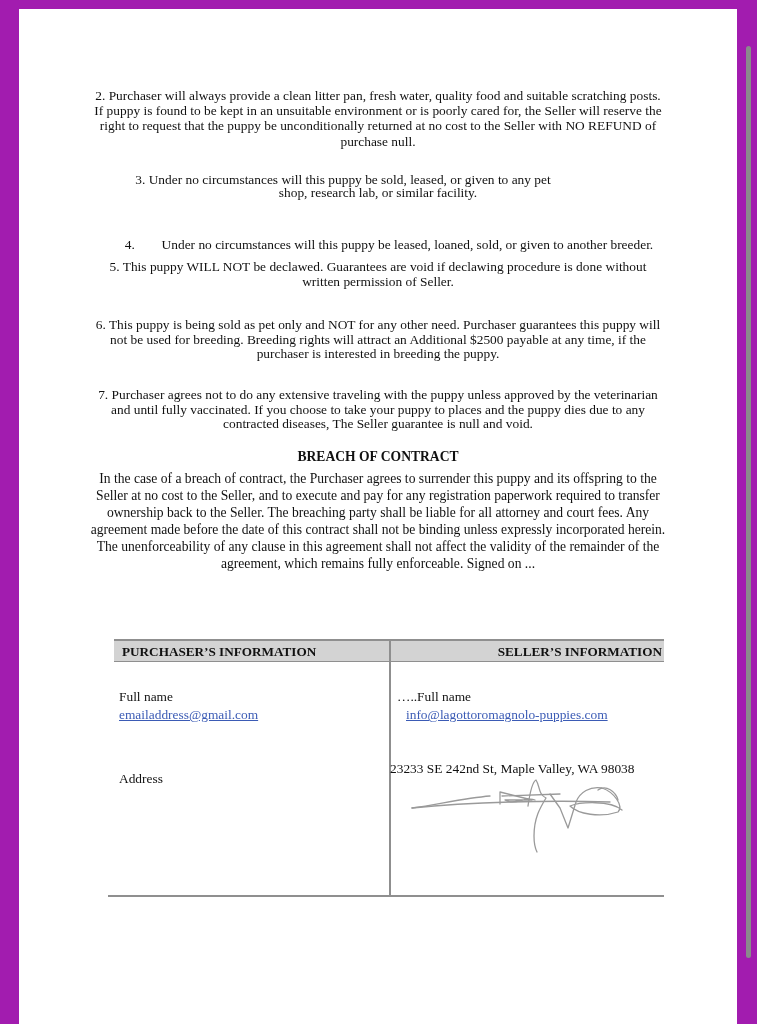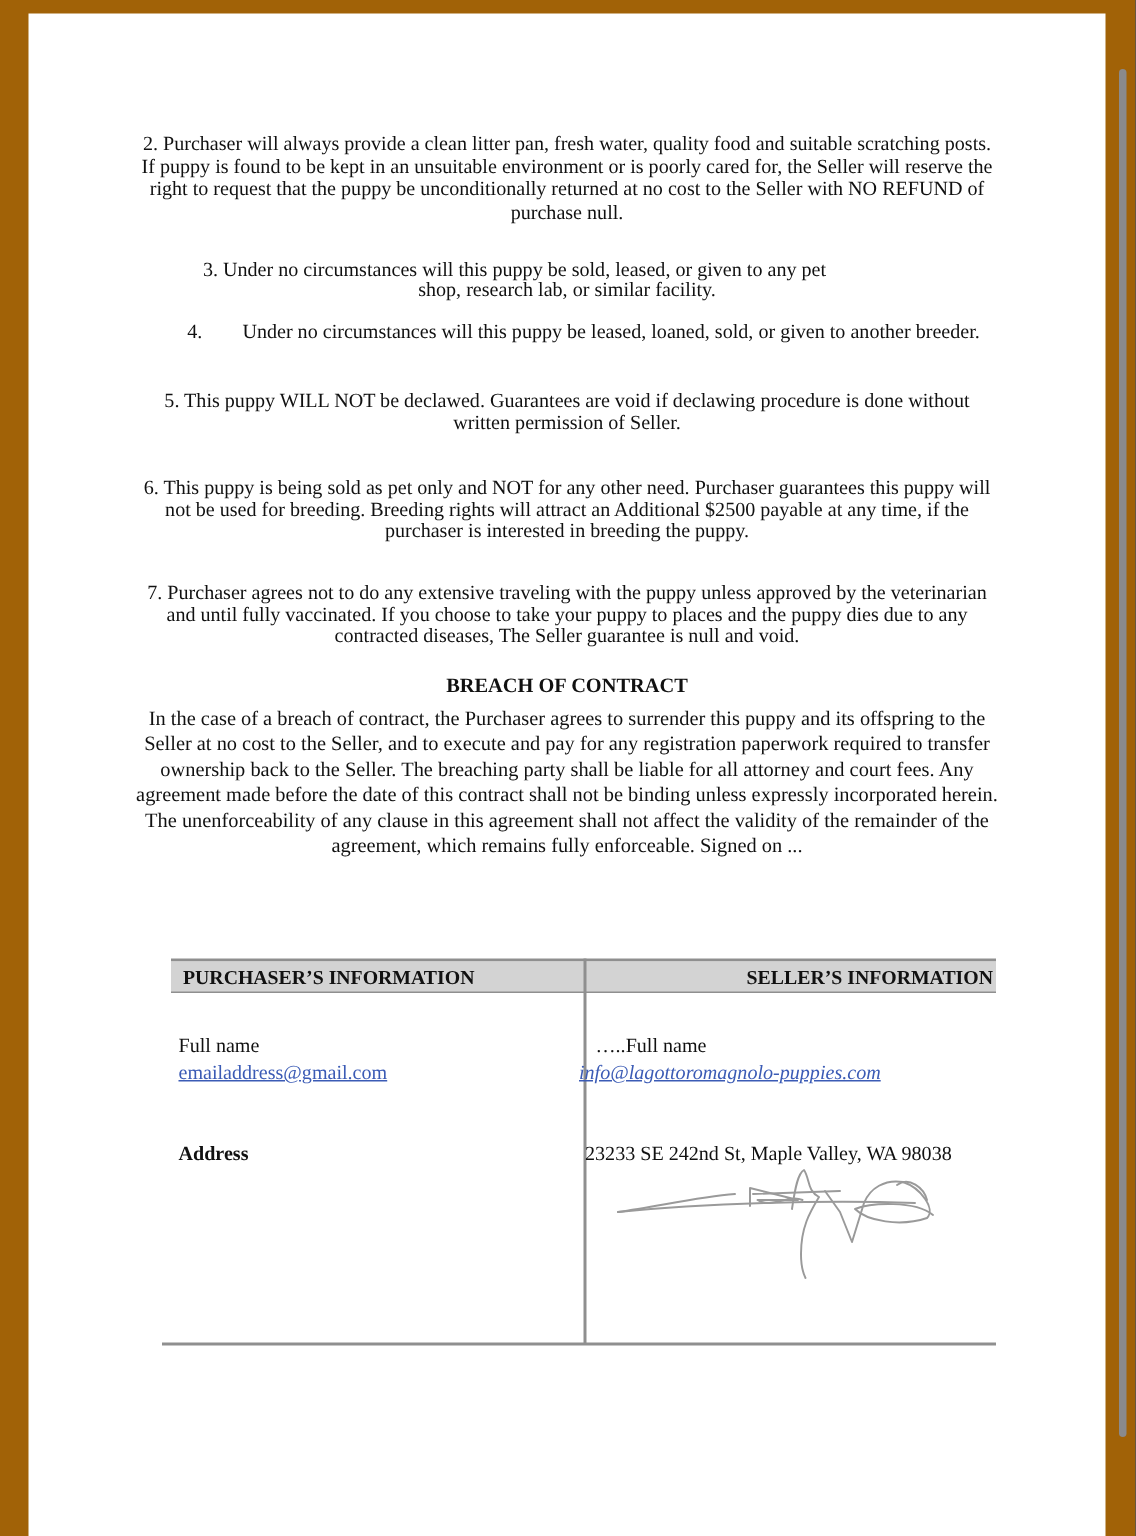--- a/index.html
+++ b/index.html
@@ -7,21 +7,21 @@
       padding: 0;
       width: 757px;
       height: 1024px;
       overflow: hidden;
       background: #1c1c1e;
     }
     .viewer {
       position: relative;
       width: 757px;
       height: 1024px;
-      background: #a16207;
+      background: #a21caf;
     }
     .page {
       position: absolute;
       left: 19px;
       top: 9px;
       width: 718px;
       height: 1030px;
       background: #ffffff;
       font-family: "Liberation Serif", "DejaVu Serif", serif;
       color: #111;
@@ -125,21 +125,21 @@
       <span class="line">If puppy is found to be kept in an unsuitable environment or is poorly cared for, the Seller will reserve the</span>
       <span class="line">right to request that the puppy be unconditionally returned at no cost to the Seller with NO REFUND of</span>
       <span class="line">purchase null.</span>
     </div>
 
     <div class="para" style="left:0;width:718px;top:163px;">
       <span class="line" style="padding-right:70px;">3. Under no circumstances will this puppy be sold, leased, or given to any pet</span>
       <span class="line" style="margin-top:-2px;">shop, research lab, or similar facility.</span>
     </div>
 
-    <div class="para" style="left:0;width:718px;top:204px;">
+    <div class="para" style="left:0;width:718px;top:228px;">
       <span class="line" style="white-space:pre;padding-left:22px;">4.        Under no circumstances will this puppy be leased, loaned, sold, or given to another breeder.</span>
     </div>
 
     <div class="para" style="left:0;width:718px;top:250px;">
       <span class="line">5.  This puppy WILL NOT be declawed.  Guarantees are void if declawing procedure is done without</span>
       <span class="line">written permission of Seller.</span>
     </div>
 
     <div class="para" style="left:0;width:718px;top:309px;line-height:14.5px;">
       <span class="line">6.  This puppy is being sold as pet only and NOT for any other need. Purchaser guarantees this puppy will</span>
@@ -167,24 +167,24 @@
       <div class="topline"></div>
       <div class="header-bg"></div>
       <div class="vline"></div>
       <div class="bottomline"></div>
 
       <div class="th" style="left:8px;">PURCHASER’S INFORMATION</div>
       <div class="th" style="right:2px;">SELLER’S INFORMATION</div>
 
       <div class="cell" style="left:5px;top:50px;">Full name</div>
       <a class="cell link" href="#" style="left:5px;top:68px;">emailaddress@gmail.com</a>
-      <div class="cell" style="left:5px;top:122px;font-weight:bold;">Address</div>
+      <div class="cell" style="left:5px;top:132px;">Address</div>
 
       <div class="cell" style="left:283px;top:50px;">…..Full name</div>
-      <a class="cell link" href="#" style="left:272px;top:68px;font-style:italic;">info@lagottoromagnolo-puppies.com</a>
+      <a class="cell link" href="#" style="left:292px;top:68px;">info@lagottoromagnolo-puppies.com</a>
       <div class="cell" style="left:276px;top:122px;">23233 SE 242nd St, Maple Valley, WA 98038</div>
     </div>
 
     <svg class="signature" width="230" height="75" viewBox="0 0 230 75">
       <g fill="none" stroke="#9a9a9a" stroke-width="1.3" stroke-linecap="round" stroke-linejoin="round">
         <path d="M2 30 C 30 26, 55 20, 80 18"></path>
         <path d="M2 30 C 60 24, 140 22, 200 24"></path>
         <path d="M90 26 L 90 14 L 122 22 L 95 22 C 105 28, 115 18, 125 22"></path>
         <path d="M92 18 L 150 16"></path>
         <path d="M118 28 C 120 14, 122 4, 126 2 C 130 8, 128 16, 136 20 C 130 30, 124 40, 124 58 C 124 66, 126 72, 127 74"></path>

